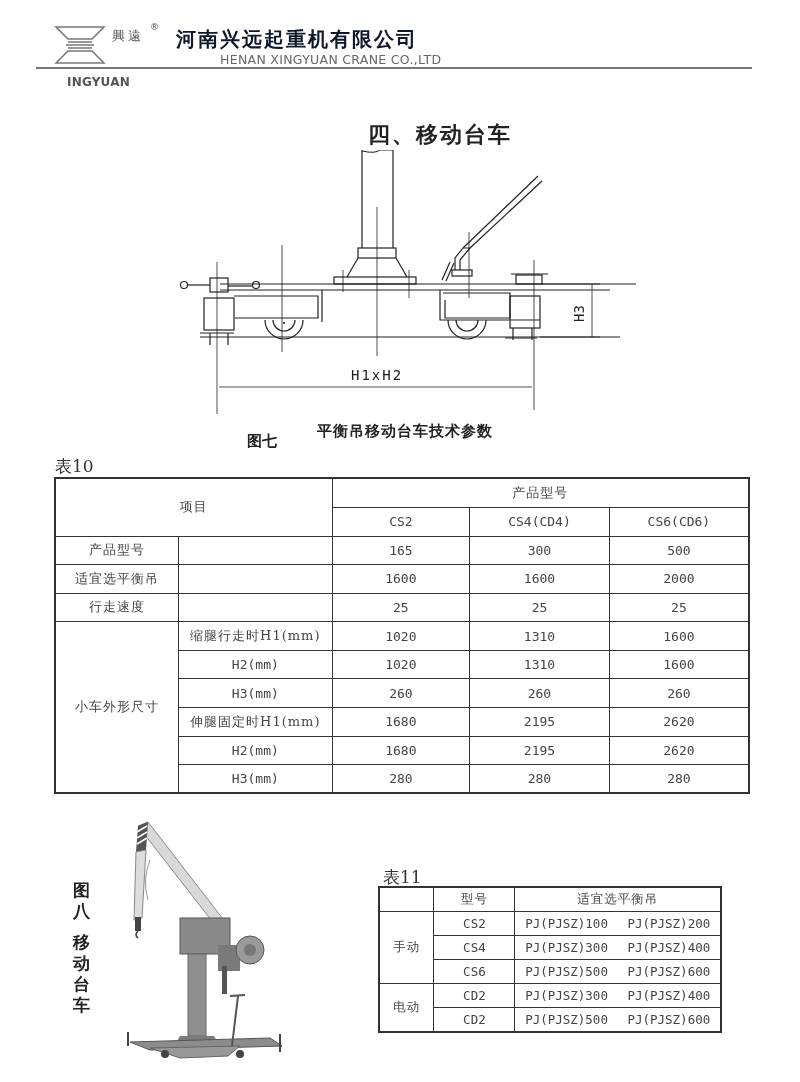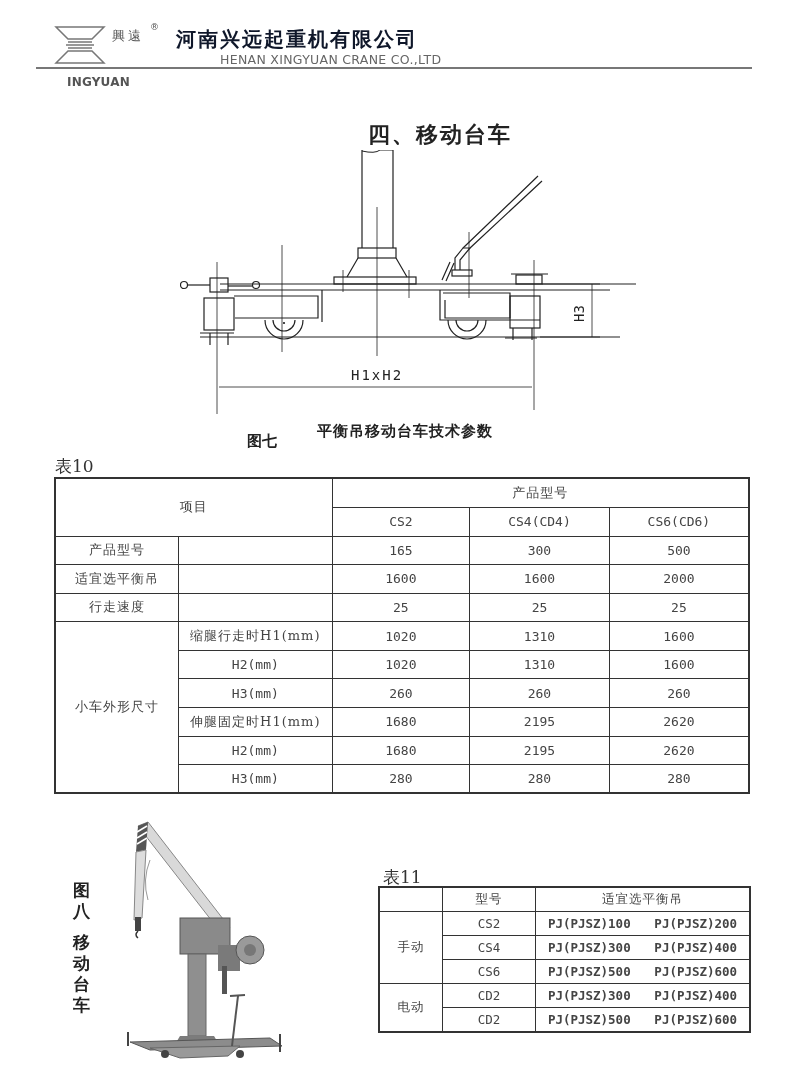--- a/index.html
+++ b/index.html
@@ -26,24 +26,24 @@
   td.cn { font-family:"DejaVu Serif","Liberation Serif",serif; letter-spacing:1px; }
   #table10 { left:54px; top:477px; width:696px; border:2px solid #333; }
   #table10 tr { height:28.6px; }
   #table10 tr.h1 { height:29px; }
   #table10 tr.h2 { height:29px; }
   
   #fig8-label { left:73px; top:880px; width:20px; font-size:17px; font-weight:bold; line-height:21px; color:#222; }
   #crane-photo { left:120px; top:820px; width:175px; height:240px; }
   
   #t11-label { left:383px; top:866px; font-size:17px; color:#333; }
-  #table11 { left:378px; top:886px; width:373px; border:2px solid #333; }
+  #table11 { left:378px; top:886px; width:344px; border:2px solid #333; }
   #table11 tr { height:24.2px; }
   #table11 td { font-size:12.5px; }
-  .pj { display:flex; justify-content:space-around;font-weight:bold; }
+  .pj { display:flex; justify-content:space-around; }
 </style>
 </head>
 <body>
 
 <svg id="logo-mark" class="abs" viewBox="0 0 52 40">
   <polygon points="2,2 50,2 38,14 14,14" fill="none" stroke="#777" stroke-width="1.5"></polygon>
   <polygon points="14,26 38,26 50,38 2,38" fill="none" stroke="#777" stroke-width="1.5"></polygon>
   <rect x="14" y="16" width="24" height="2" fill="#999"></rect>
   <rect x="12" y="19" width="28" height="2" fill="#999"></rect>
   <rect x="14" y="22" width="24" height="2" fill="#999"></rect>

